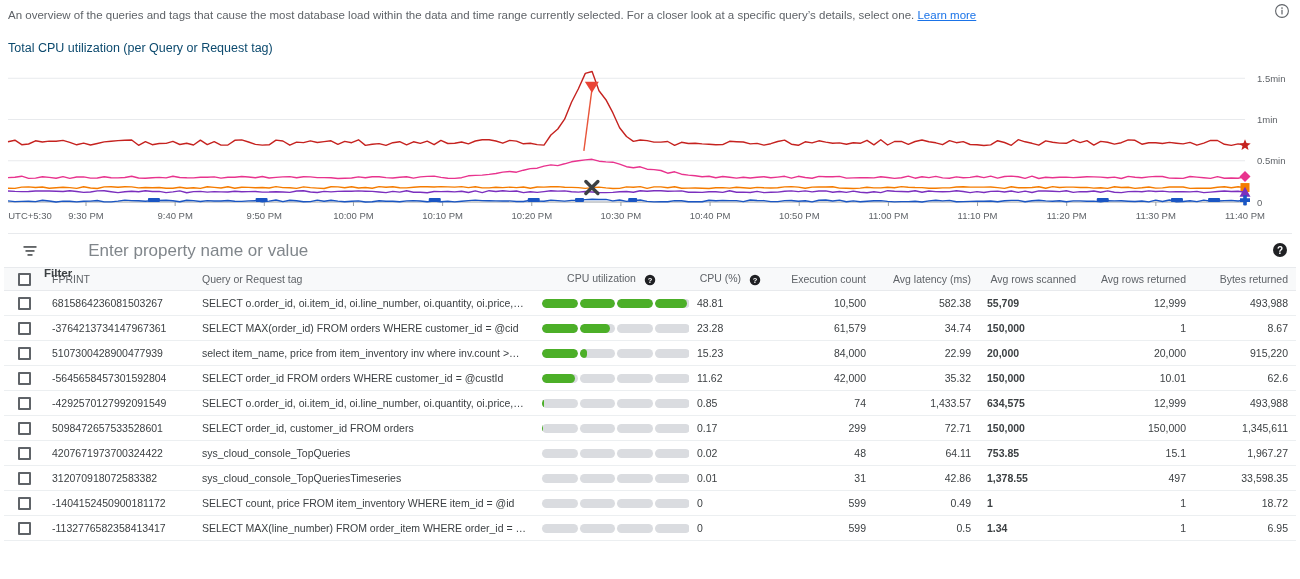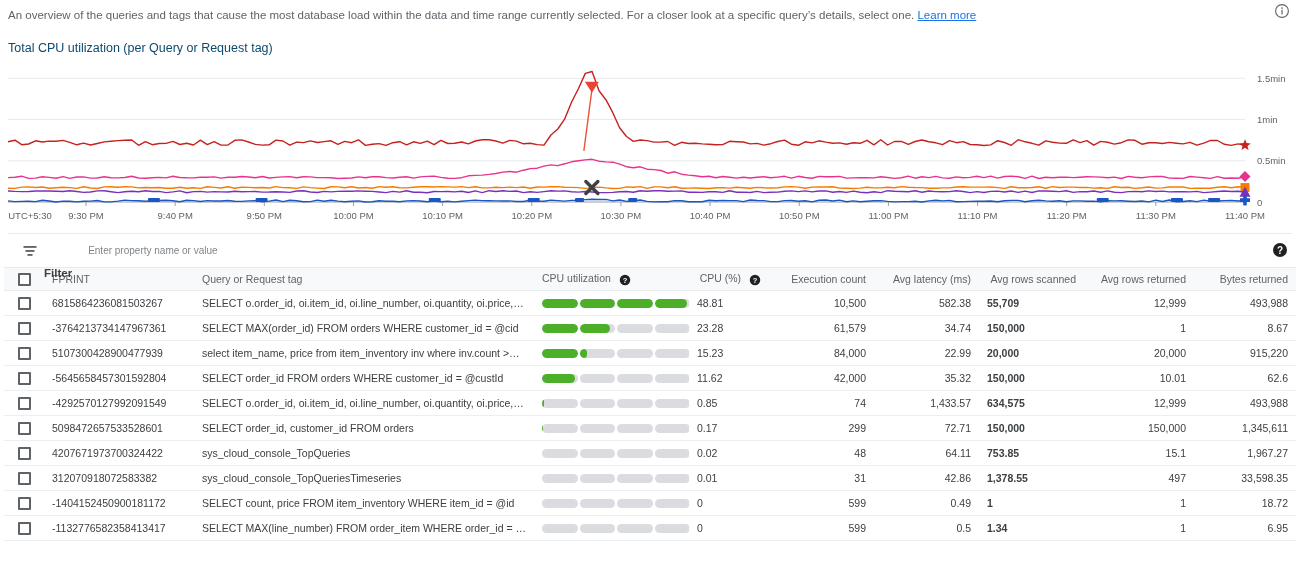--- a/index.html
+++ b/index.html
@@ -49,21 +49,21 @@
   
   .filter-bar {
     display: flex; align-items: center; height: 34px;
     border-top: 1px solid #e8eaed;
     margin: 6px 8px 0 8px; position: relative;
   }
   .filter-icon { width: 16px; height: 16px; margin: 0 6px 0 14px; }
   .filter-label { font-size: 11.5px; color: #3c4043; font-weight: bold; margin-top: 45px; }
   .filter-input {
     border: none; outline: none; margin-left: 14px;
-    font-size: 10px; color: #3c4043; width: 400px; background: transparent;
+    font-size: 17px; color: #3c4043; width: 400px; background: transparent;
     font-family: "Liberation Sans", sans-serif;
   }
   .filter-input::placeholder { color: #80868b; }
   .help-icon-right {
     position: absolute; right: 4px; top: 8px;
     width: 16px; height: 16px; cursor: pointer;
   }
 
   
   table.data-table {
@@ -89,21 +89,21 @@
   .col-query  { width: 340px; text-align: left; }
   .col-cpubar { width: 155px; text-align: left; }
   .col-cpu    { width: 80px;  }
   .col-exec   { width: 105px; text-align: right; }
   .col-lat    { width: 105px; text-align: right; }
   .col-scan   { width: 105px; text-align: left; font-weight: bold; }
   .col-ret    { width: 110px; text-align: right; }
   .col-bytes  { width: 102px; text-align: right; }
 
   th.col-fprint, th.col-query { text-align: left; }
-  th.col-cpubar { text-align: left; }
+  th.col-cpubar { text-align: center; }
   th.col-cpu, th.col-exec, th.col-lat, th.col-scan,
   th.col-ret, th.col-bytes { text-align: right; }
 
   td.col-fprint { color: #202124; }
   td.col-query  { color: #5f6368; }
 
   .checkbox {
     width: 13px; height: 13px; border: 2px solid #5f6368;
     border-radius: 1px; display: inline-block; vertical-align: middle;
     cursor: pointer; background: #fff;

